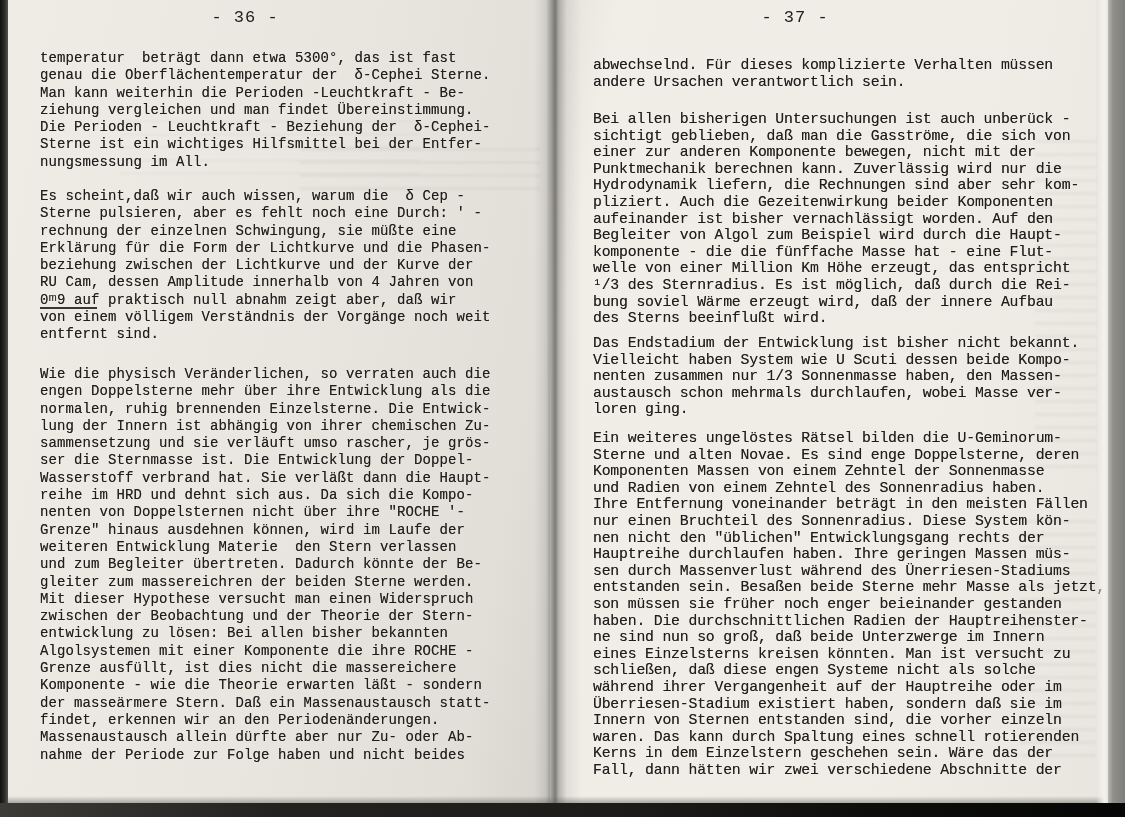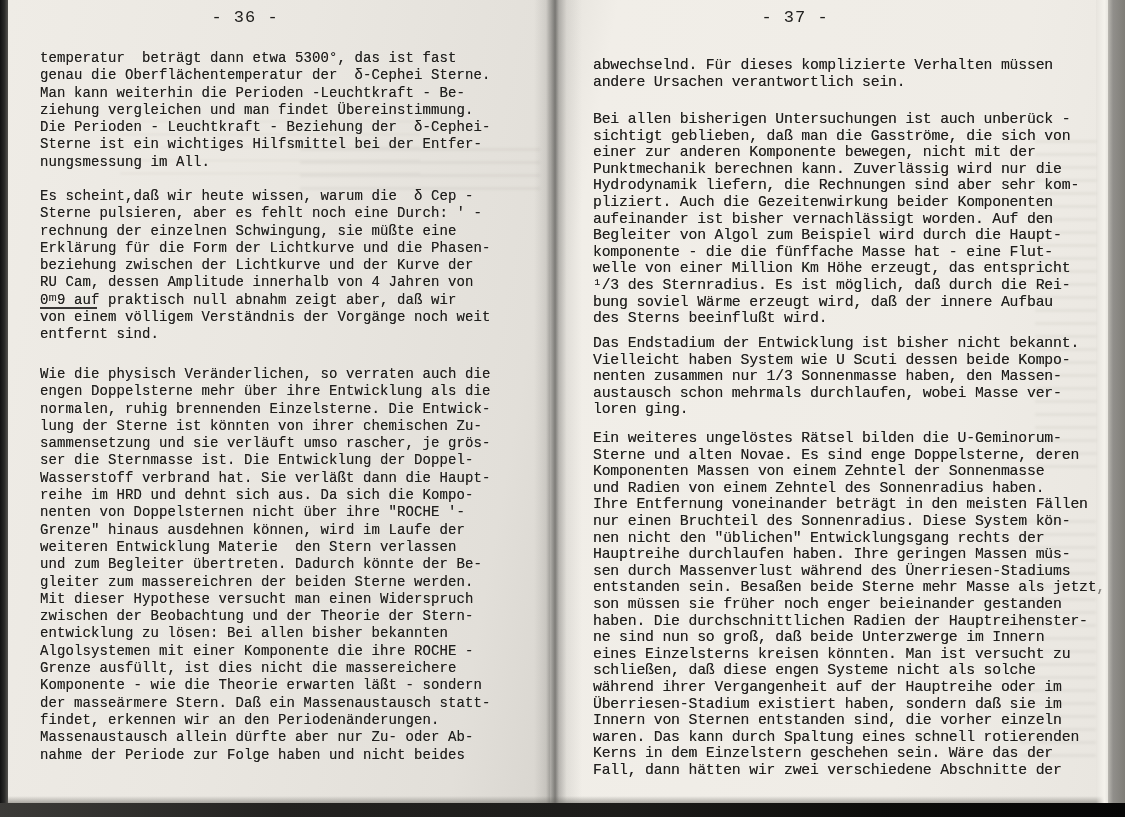--- a/index.html
+++ b/index.html
@@ -69,35 +69,35 @@
   <div class="para lp lp1">
       <div class="tline">temperatur  beträgt dann etwa 5300°, das ist fast</div>
       <div class="tline">genau die Oberflächentemperatur der  δ-Cephei Sterne.</div>
       <div class="tline">Man kann weiterhin die Perioden -Leuchtkraft - Be-</div>
       <div class="tline">ziehung vergleichen und man findet Übereinstimmung.</div>
       <div class="tline">Die Perioden - Leuchtkraft - Beziehung der  δ-Cephei-</div>
       <div class="tline">Sterne ist ein wichtiges Hilfsmittel bei der Entfer-</div>
       <div class="tline">nungsmessung im All.</div>
     </div>
   <div class="para lp lp2">
-      <div class="tline">Es scheint,daß wir heute wissen, warum die  δ Cep -</div>
+      <div class="tline">Es scheint,daß wir auch wissen, warum die  δ Cep -</div>
       <div class="tline">Sterne pulsieren, aber es fehlt noch eine Durch: ' -</div>
       <div class="tline">rechnung der einzelnen Schwingung, sie müßte eine</div>
       <div class="tline">Erklärung für die Form der Lichtkurve und die Phasen-</div>
       <div class="tline">beziehung zwischen der Lichtkurve und der Kurve der</div>
       <div class="tline">RU Cam, dessen Amplitude innerhalb von 4 Jahren von</div>
       <div class="tline">0ᵐ9 auf praktisch null abnahm zeigt aber, daß wir</div>
       <div class="tline">von einem völligem Verständnis der Vorgänge noch weit</div>
       <div class="tline">entfernt sind.</div>
     </div>
   <div class="para lp lp3">
       <div class="tline">Wie die physisch Veränderlichen, so verraten auch die</div>
       <div class="tline">engen Doppelsterne mehr über ihre Entwicklung als die</div>
       <div class="tline">normalen, ruhig brennenden Einzelsterne. Die Entwick-</div>
-      <div class="tline">lung der Sterne ist könnten von ihrer chemischen Zu-</div>
+      <div class="tline">lung der Innern ist abhängig von ihrer chemischen Zu-</div>
       <div class="tline">sammensetzung und sie verläuft umso rascher, je grös-</div>
       <div class="tline">ser die Sternmasse ist. Die Entwicklung der Doppel-</div>
       <div class="tline">Wasserstoff verbrand hat. Sie verläßt dann die Haupt-</div>
       <div class="tline">reihe im HRD und dehnt sich aus. Da sich die Kompo-</div>
       <div class="tline">nenten von Doppelsternen nicht über ihre "ROCHE '-</div>
       <div class="tline">Grenze" hinaus ausdehnen können, wird im Laufe der</div>
       <div class="tline">weiteren Entwicklung Materie  den Stern verlassen</div>
       <div class="tline">und zum Begleiter übertreten. Dadurch könnte der Be-</div>
       <div class="tline">gleiter zum massereichren der beiden Sterne werden.</div>
       <div class="tline">Mit dieser Hypothese versucht man einen Widerspruch</div>

